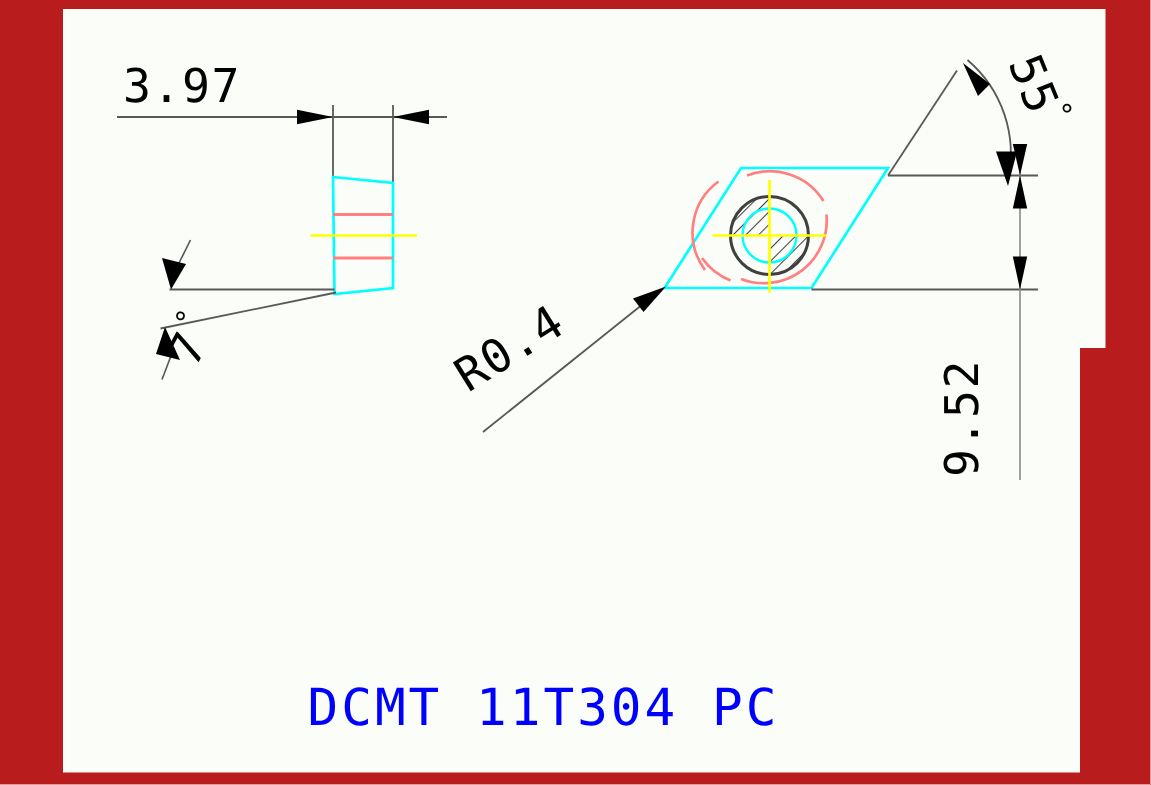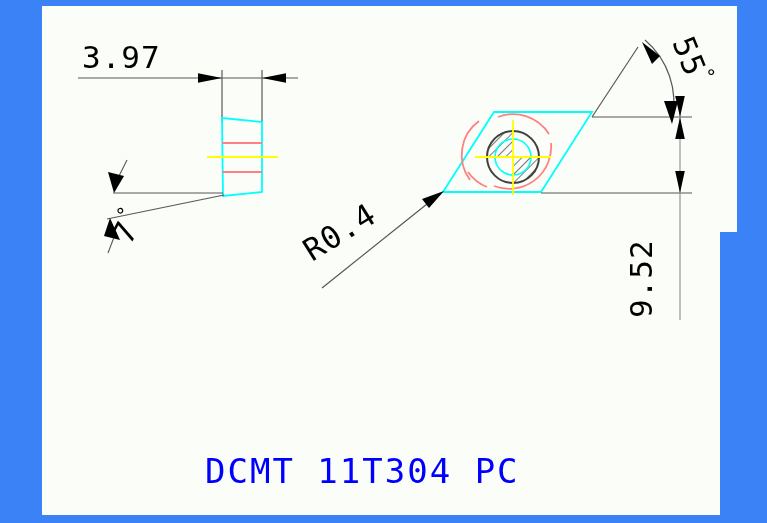--- a/index.html
+++ b/index.html
@@ -4,21 +4,21 @@
 <style>
   html, body {
     margin: 0;
     padding: 0;
     background: #ffffff;
   }
   #app {
     position: relative;
     width: 767px;
     height: 523px;
-    background: #3b82f6;
+    background: #b91c1c;
     font-family: "Liberation Sans", sans-serif;
     overflow: hidden;
   }
   #drawing-canvas {
     position: absolute;
     left: 0;
     top: 0;
     width: 767px;
     height: 523px;
     display: block;

